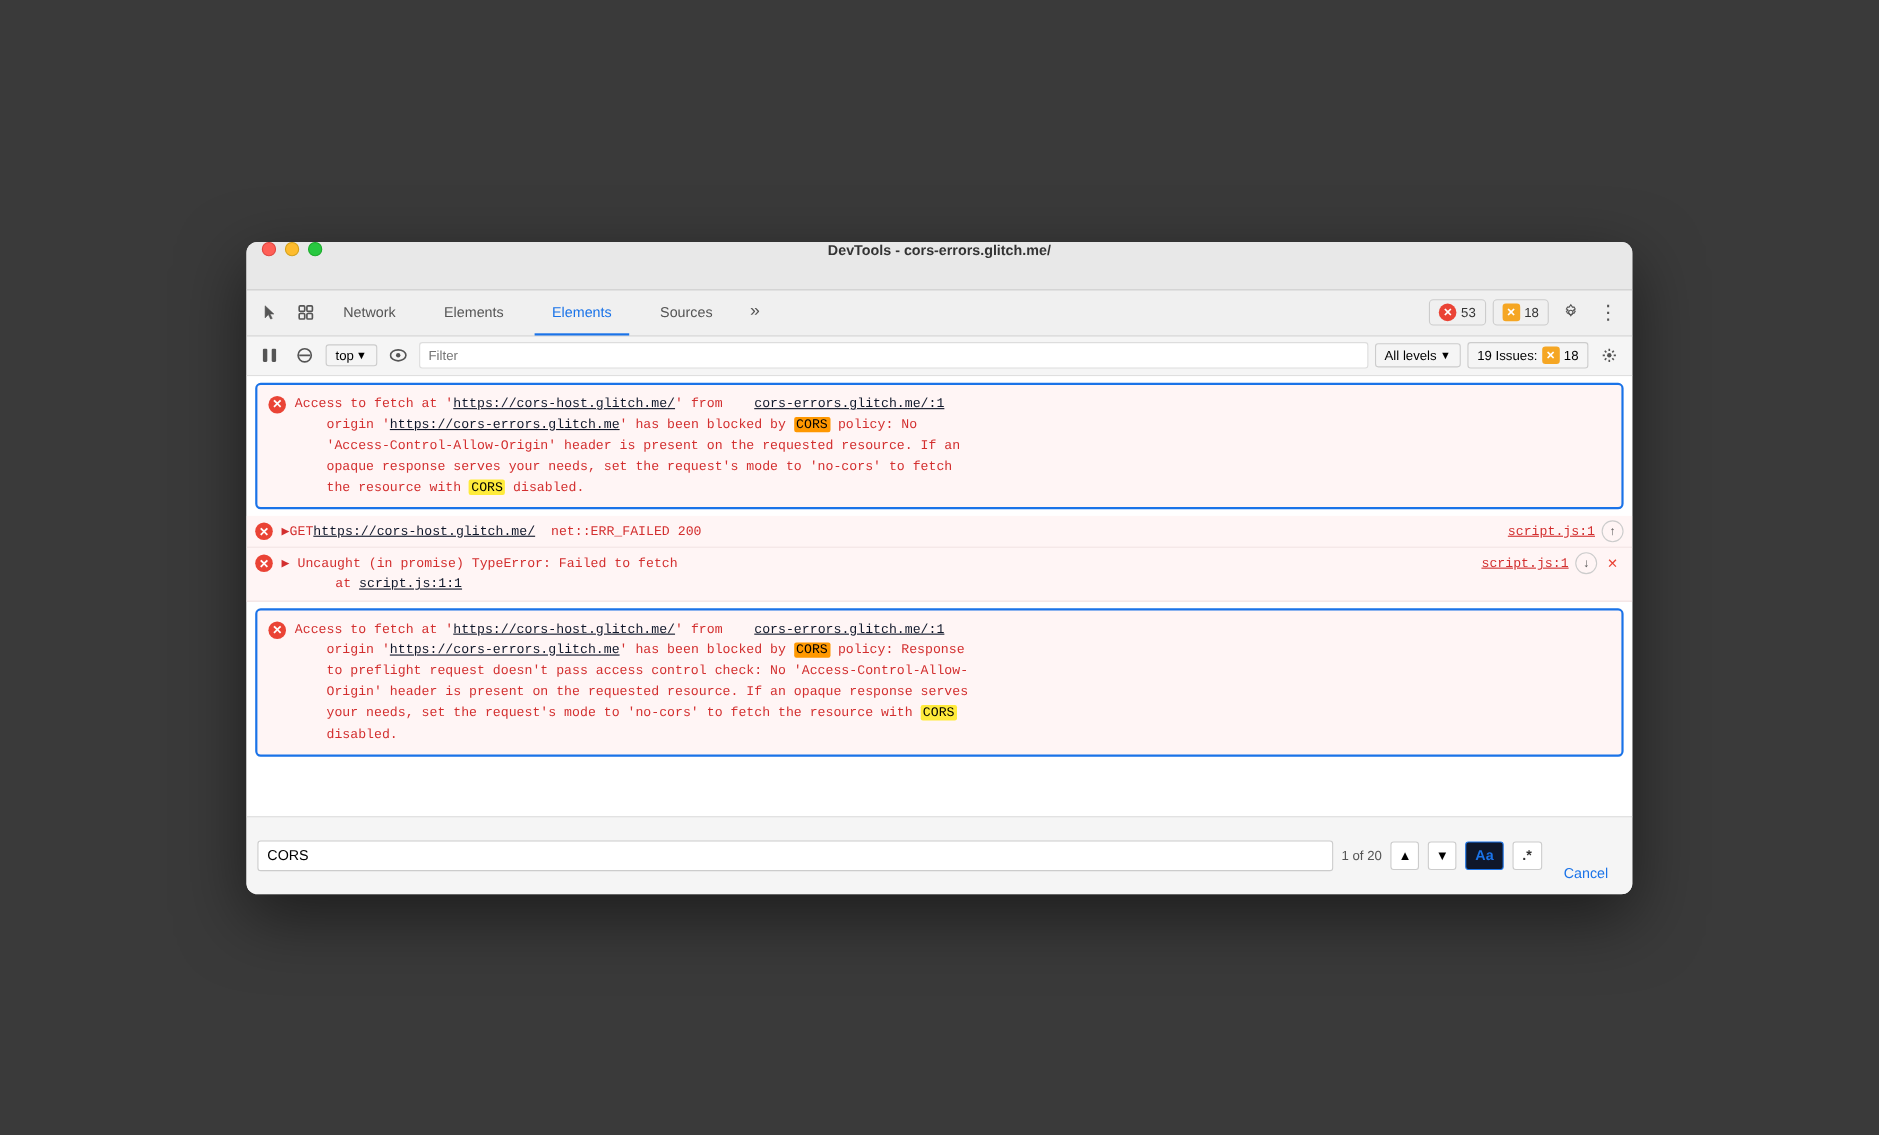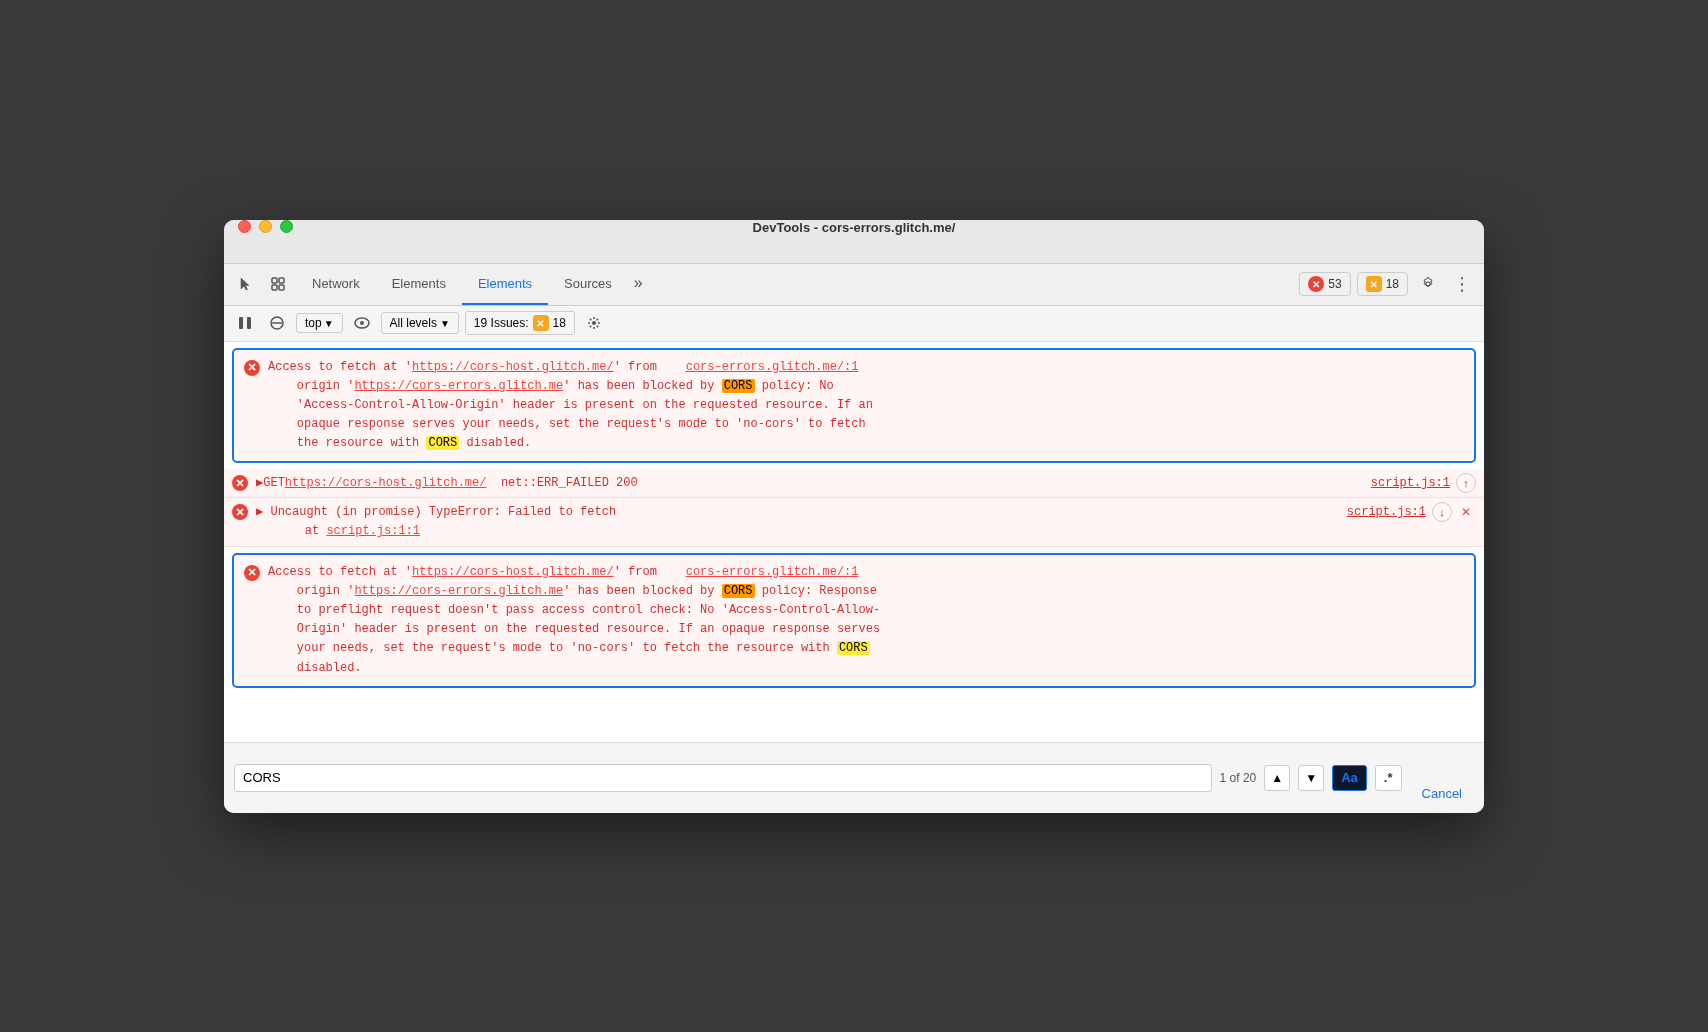--- a/index.html
+++ b/index.html
@@ -64,21 +64,21 @@
       border-radius: 4px;
       cursor: pointer;
       color: #555;
       font-size: 14px;
       border: none;
       background: transparent;
     }
     .tab-nav {
       display: flex;
       align-items: center;
-      gap: 0;
+      gap: 12px;
       flex: 1;
     }
     .tab {
       padding: 0 16px;
       height: 42px;
       display: flex;
       align-items: center;
       font-size: 13px;
       color: #555;
       cursor: pointer;
@@ -218,21 +218,21 @@
       font-weight: bold;
     }
     .entry-text {
       flex: 1;
       color: #d32f2f;
       font-family: 'Menlo', 'Monaco', 'Courier New', monospace;
       font-size: 12px;
       line-height: 1.6;
     }
     .entry-link {
-      color: #ef4444;
+      color: #0f172a;
       text-decoration: underline;
       cursor: pointer;
     }
     .entry-source {
       color: #d32f2f;
       text-decoration: underline;
       margin-left: 16px;
       white-space: nowrap;
       cursor: pointer;
       font-size: 12px;
@@ -413,20 +413,21 @@
     <button class="top-selector">
       <span>top</span>
       <span style="font-size:10px">▼</span>
     </button>
     <button class="console-toolbar-btn">
       <svg width="16" height="12" viewBox="0 0 16 12" fill="none">
         <ellipse cx="8" cy="6" rx="7" ry="5" stroke="#555" stroke-width="1.5"></ellipse>
         <circle cx="8" cy="6" r="2" fill="#555"></circle>
       </svg>
     </button>
+    <input class="filter-input" type="text" placeholder="Filter" style="">
     <button class="levels-btn">
       <span>All levels</span>
       <span style="font-size:10px">▼</span>
     </button>
     <button class="issues-btn">
       <span>19 Issues:</span>
       <span class="warn-badge">✕</span>
       <span>18</span>
     </button>
     <button class="console-toolbar-btn">

